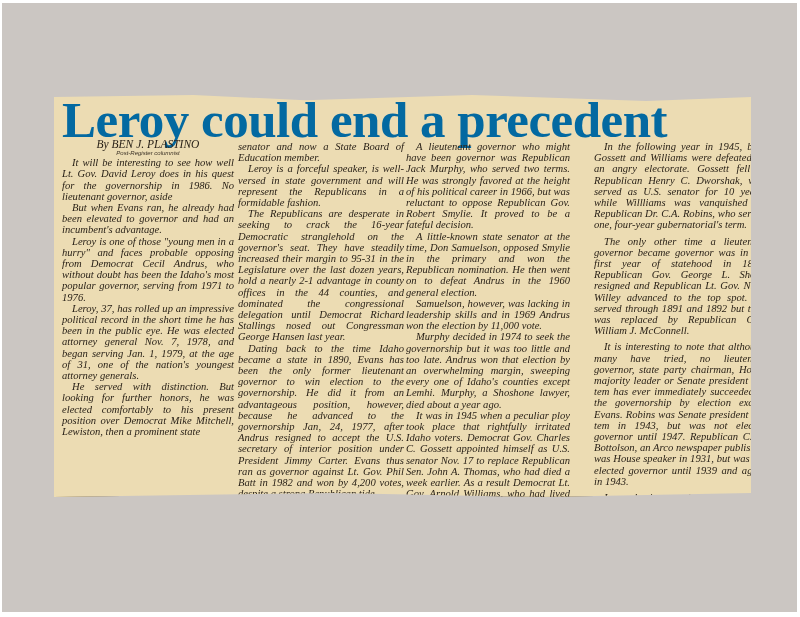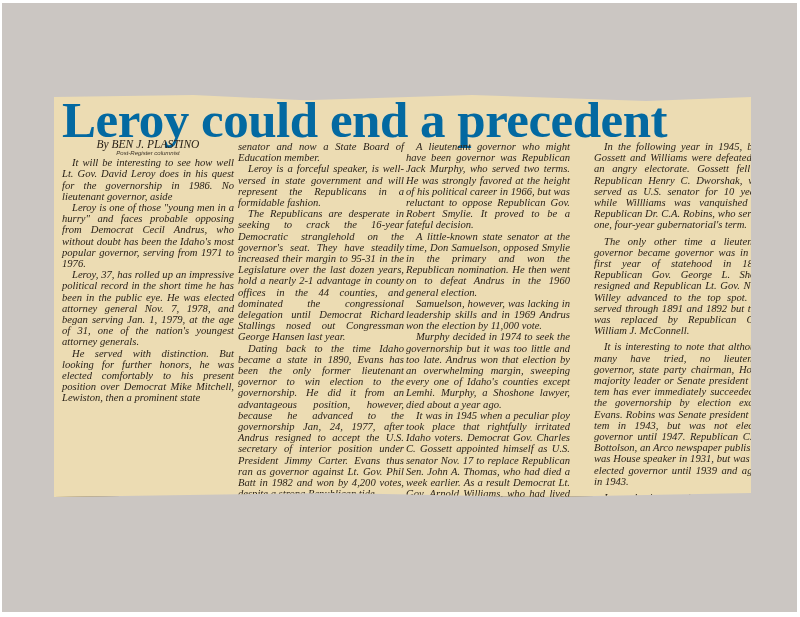--- a/index.html
+++ b/index.html
@@ -69,20 +69,21 @@
 <body>
 
 <div class="board">
   <div class="clipping">
     <div class="headline">Leroy could end a precedent</div>
 
     <div class="col col1">
       <div class="byline">By BEN J. PLASTINO</div>
       <div class="byline-sub">Post-Register columnist</div>
       <p>It will be interesting to see how well Lt. Gov. David Leroy does in his quest for the governorship in 1986. No lieutenant governor, aside</p>
+      <p>But when Evans ran, he already had been elevated to governor and had an incumbent's advantage.</p>
       <p>Leroy is one of those "young men in a hurry" and faces probable opposing from Democrat Cecil Andrus, who without doubt has been the Idaho's most popular governor, serving from 1971 to 1976.</p>
       <p>Leroy, 37, has rolled up an impressive political record in the short time he has been in the public eye. He was elected attorney general Nov. 7, 1978, and began serving Jan. 1, 1979, at the age of 31, one of the nation's youngest attorney generals.</p>
       <p>He served with distinction. But looking for further honors, he was elected comfortably to his present position over Democrat Mike Mitchell, Lewiston, then a prominent state</p>
     </div>
 
     <div class="col col2">
       <p style="text-indent:0">senator and now a State Board of Education member.</p>
       <p>Leroy is a forceful speaker, is well-versed in state government and will represent the Republicans in a formidable fashion.</p>
       <p>The Republicans are desperate in seeking to crack the 16-year Democratic stranglehold on the governor's seat. They have steadily increased their margin to 95-31 in the Legislature over the last dozen years, hold a nearly 2-1 advantage in county offices in the 44 counties, and dominated the congressional delegation until Democrat Richard Stallings nosed out Congressman George Hansen last year.</p>
       <p>Dating back to the time Idaho became a state in 1890, Evans has been the only former lieutenant governor to win election to the governorship. He did it from an advantageous position, however, because he advanced to the governorship Jan, 24, 1977, after Andrus resigned to accept the U.S. secretary of interior position under President Jimmy Carter. Evans thus ran as governor against Lt. Gov. Phil Batt in 1982 and won by 4,200 votes, despite a strong Republican tide.</p>

